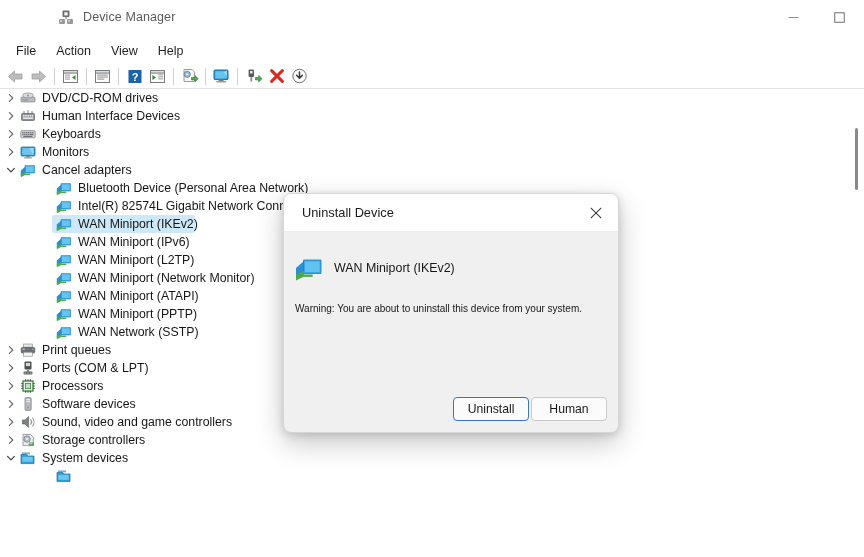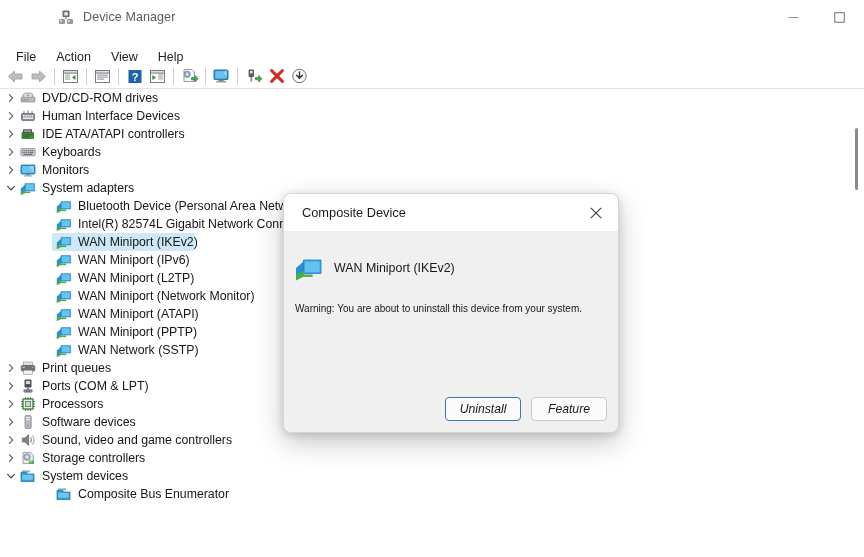--- a/index.html
+++ b/index.html
@@ -23,21 +23,21 @@
   }
   .app-title{
     font-size:12.5px;color:#5b5b5b;letter-spacing:.1px;
   }
   .wincontrols{position:absolute;right:0;top:0;display:flex;height:34px;}
   .wbtn{width:46px;height:34px;display:flex;align-items:center;justify-content:center;}
   .wbtn svg{display:block;}
 
   
   .menubar{
-    position:absolute;left:0;top:42px;width:864px;height:30px;
+    position:absolute;left:0;top:36px;width:864px;height:30px;
     background:#ffffff;display:flex;align-items:center;padding-left:6px;box-sizing:border-box;
   }
   .menuitem{
     font-size:12.5px;color:#1f1f1f;padding:4px 10px;border-radius:3px;white-space:nowrap;
   }
 
   
   .toolbar{
     position:absolute;left:0;top:64px;width:864px;height:24px;
     background:#ffffff;display:flex;align-items:center;padding-left:4px;box-sizing:border-box;
@@ -96,22 +96,22 @@
   .warn{
     margin:22px 0 0 11px;font-size:10px;color:#171717;
   }
   .dlg-btns{
     position:absolute;left:0;bottom:12px;width:100%;
     display:flex;justify-content:flex-end;padding-right:11px;box-sizing:border-box;
   }
   .btn{
     height:24px;min-width:76px;border-radius:4px;border:1px solid #c9c9c9;
     background:#fbfbfb;font-size:12.2px;color:#191919;
-    display:flex;align-items:center;justify-content:center;margin-left:10px;
-    font-family:"Liberation Sans", sans-serif;box-sizing:border-box;font-style:italic;
+    display:flex;align-items:center;justify-content:center;margin-left:2px;
+    font-family:"Liberation Sans", sans-serif;box-sizing:border-box;
   }
   .btn.primary{border:1px solid #3a76b8;background:#fbfbfb;}
 </style>
 </head>
 <body>
 
 <div class="app">
 
   <div class="titlebar">
     <span class="app-icon">
@@ -272,35 +272,20 @@
             <rect x="1.5" y="5.5" width="13" height="7" rx="1" fill="#8b8f95" stroke="#5d6166" stroke-width=".7"></rect>
             <rect x="3" y="7" width="1.6" height="1.6" fill="#e7e9ec"></rect>
             <rect x="5.2" y="7" width="1.6" height="1.6" fill="#e7e9ec"></rect>
             <rect x="7.4" y="7" width="1.6" height="1.6" fill="#e7e9ec"></rect>
             <rect x="9.6" y="7" width="1.6" height="1.6" fill="#e7e9ec"></rect>
             <rect x="11.8" y="7" width="1.4" height="1.6" fill="#e7e9ec"></rect>
             <rect x="3" y="9.4" width="10.2" height="1.6" fill="#e7e9ec"></rect>
             <path d="M4 5.5 V3.2 M8 5.5 V2.4 M12 5.5 V3.2" stroke="#6a6e73" stroke-width="1"></path>
           </svg></span>
         <span class="lbl">Human Interface Devices</span>
-      </div>
-      <div class="row">
-        <span class="chev" style="margin-left:2px;">
-          <svg width="10" height="10" viewBox="0 0 10 10">
-            <path d="M3.4 1.6 L6.8 5 L3.4 8.4" fill="none" stroke="#6b6b6b" stroke-width="1.2" stroke-linecap="round" stroke-linejoin="round"></path>
-          </svg>
-        </span>
-        <span class="ico"><svg width="16" height="16" viewBox="0 0 16 16">
-            <rect x="1.5" y="6" width="12.5" height="7" rx="1" fill="#3c8d3c"></rect>
-            <rect x="3" y="3.3" width="9" height="3.6" rx=".6" fill="#4b4b4b"></rect>
-            <rect x="4" y="4.2" width="7" height="1.9" fill="#9a9a9a"></rect>
-            <rect x="2.6" y="8.2" width="10.2" height="1.2" fill="#2e6f2e"></rect>
-            <rect x="2.6" y="10.2" width="6.4" height="1.2" fill="#2e6f2e"></rect>
-          </svg></span>
-        <span class="lbl">IDE ATA/ATAPI controllers</span>
       </div>
       <div class="row">
         <span class="chev" style="margin-left:2px;">
           <svg width="10" height="10" viewBox="0 0 10 10">
             <path d="M3.4 1.6 L6.8 5 L3.4 8.4" fill="none" stroke="#6b6b6b" stroke-width="1.2" stroke-linecap="round" stroke-linejoin="round"></path>
           </svg>
         </span>
         <span class="ico"><svg width="16" height="16" viewBox="0 0 16 16">
             <rect x="0.8" y="4.6" width="14.4" height="7.2" rx="1" fill="#cfd2d6" stroke="#7c8085" stroke-width=".7"></rect>
             <rect x="2.2" y="6" width="1.4" height="1.3" fill="#6f7377"></rect>
@@ -339,21 +324,21 @@
             <path d="M1.6 3.4 L5 6.8 L8.4 3.4" fill="none" stroke="#3f3f3f" stroke-width="1.2" stroke-linecap="round" stroke-linejoin="round"></path>
           </svg>
         </span>
         <span class="ico"><svg width="16" height="16" viewBox="0 0 16 16">
             <path d="M0.8 8.6 L5.2 4.8 L5.2 11.2 L0.8 13.8 Z" fill="#2b8fd4"></path>
             <path d="M5 3.6 L14.6 3.6 L14.6 11 L5 11 Z" fill="#3aa6e6" stroke="#1f7cba" stroke-width=".6"></path>
             <path d="M5.9 4.4 L13.7 4.4 L13.7 10.1 L5.9 10.1 Z" fill="#66c4f0"></path>
             <path d="M0.8 12.2 L5.2 9.8 L5.2 12.9 L0.8 15.2 Z" fill="#4aab4a"></path>
             <rect x="5" y="11.6" width="5.2" height="1.5" fill="#4aab4a"></rect>
           </svg></span>
-        <span class="lbl">System adapters</span>
+        <span class="lbl">Cancel adapters</span>
       </div>
       <div class="row">
         <span class="ico" style="margin-left:56px;"><svg width="16" height="16" viewBox="0 0 16 16">
             <path d="M0.8 8.6 L5.2 4.8 L5.2 11.2 L0.8 13.8 Z" fill="#2b8fd4"></path>
             <path d="M5 3.6 L14.6 3.6 L14.6 11 L5 11 Z" fill="#3aa6e6" stroke="#1f7cba" stroke-width=".6"></path>
             <path d="M5.9 4.4 L13.7 4.4 L13.7 10.1 L5.9 10.1 Z" fill="#66c4f0"></path>
             <path d="M0.8 12.2 L5.2 9.8 L5.2 12.9 L0.8 15.2 Z" fill="#4aab4a"></path>
             <rect x="5" y="11.6" width="5.2" height="1.5" fill="#4aab4a"></rect>
           </svg></span>
         <span class="lbl">Bluetooth Device (Personal Area Network)</span>
@@ -539,31 +524,30 @@
             <rect x="2" y="2.4" width="8" height="2" fill="#1b6e9e" opacity=".55"></rect>
           </svg></span>
         <span class="lbl">System devices</span>
       </div>
       <div class="row">
         <span class="ico" style="margin-left:56px;"><svg width="16" height="16" viewBox="0 0 16 16">
             <path d="M1 4.4 h5.6 l1.4 1.6 h6 v7.6 h-13 z" fill="#2e9bd6" stroke="#1b6e9e" stroke-width=".7"></path>
             <rect x="2.2" y="6.8" width="10.6" height="5" fill="#6ec6ef"></rect>
             <rect x="2" y="2.4" width="8" height="2" fill="#1b6e9e" opacity=".55"></rect>
           </svg></span>
-        <span class="lbl">Composite Bus Enumerator</span>
       </div>
     </div>
 
   <div class="sbar">
     <div class="sthumb"></div>
   </div>
 
   <div class="dlg">
     <div class="dlg-title">
-      <span class="t">Composite Device</span>
+      <span class="t">Uninstall Device</span>
       <div class="dlg-close">
         <svg width="12" height="12" viewBox="0 0 12 12">
           <line x1="0.8" y1="0.8" x2="11.2" y2="11.2" stroke="#3c3c3c" stroke-width="1.05"></line>
           <line x1="11.2" y1="0.8" x2="0.8" y2="11.2" stroke="#3c3c3c" stroke-width="1.05"></line>
         </svg>
       </div>
     </div>
     <div class="dlg-body">
       <div class="dev-row">
         <span class="dev-ico">
@@ -573,18 +557,18 @@
             <path d="M11 6.6 L25.6 6.6 L25.6 17 L11 17 Z" fill="#63c3f0"></path>
             <path d="M2 20 L10 15.5 L10 21.5 L2 25.5 Z" fill="#4aab4a"></path>
             <rect x="9.6" y="19.5" width="9" height="2.4" fill="#4aab4a"></rect>
           </svg>
         </span>
         <span class="dev-name">WAN Miniport (IKEv2)</span>
       </div>
       <div class="warn">Warning: You are about to uninstall this device from your system.</div>
       <div class="dlg-btns">
         <div class="btn primary">Uninstall</div>
-        <div class="btn">Feature</div>
+        <div class="btn">Human</div>
       </div>
     </div>
   </div>
 
 </div>
 
 </body></html>

